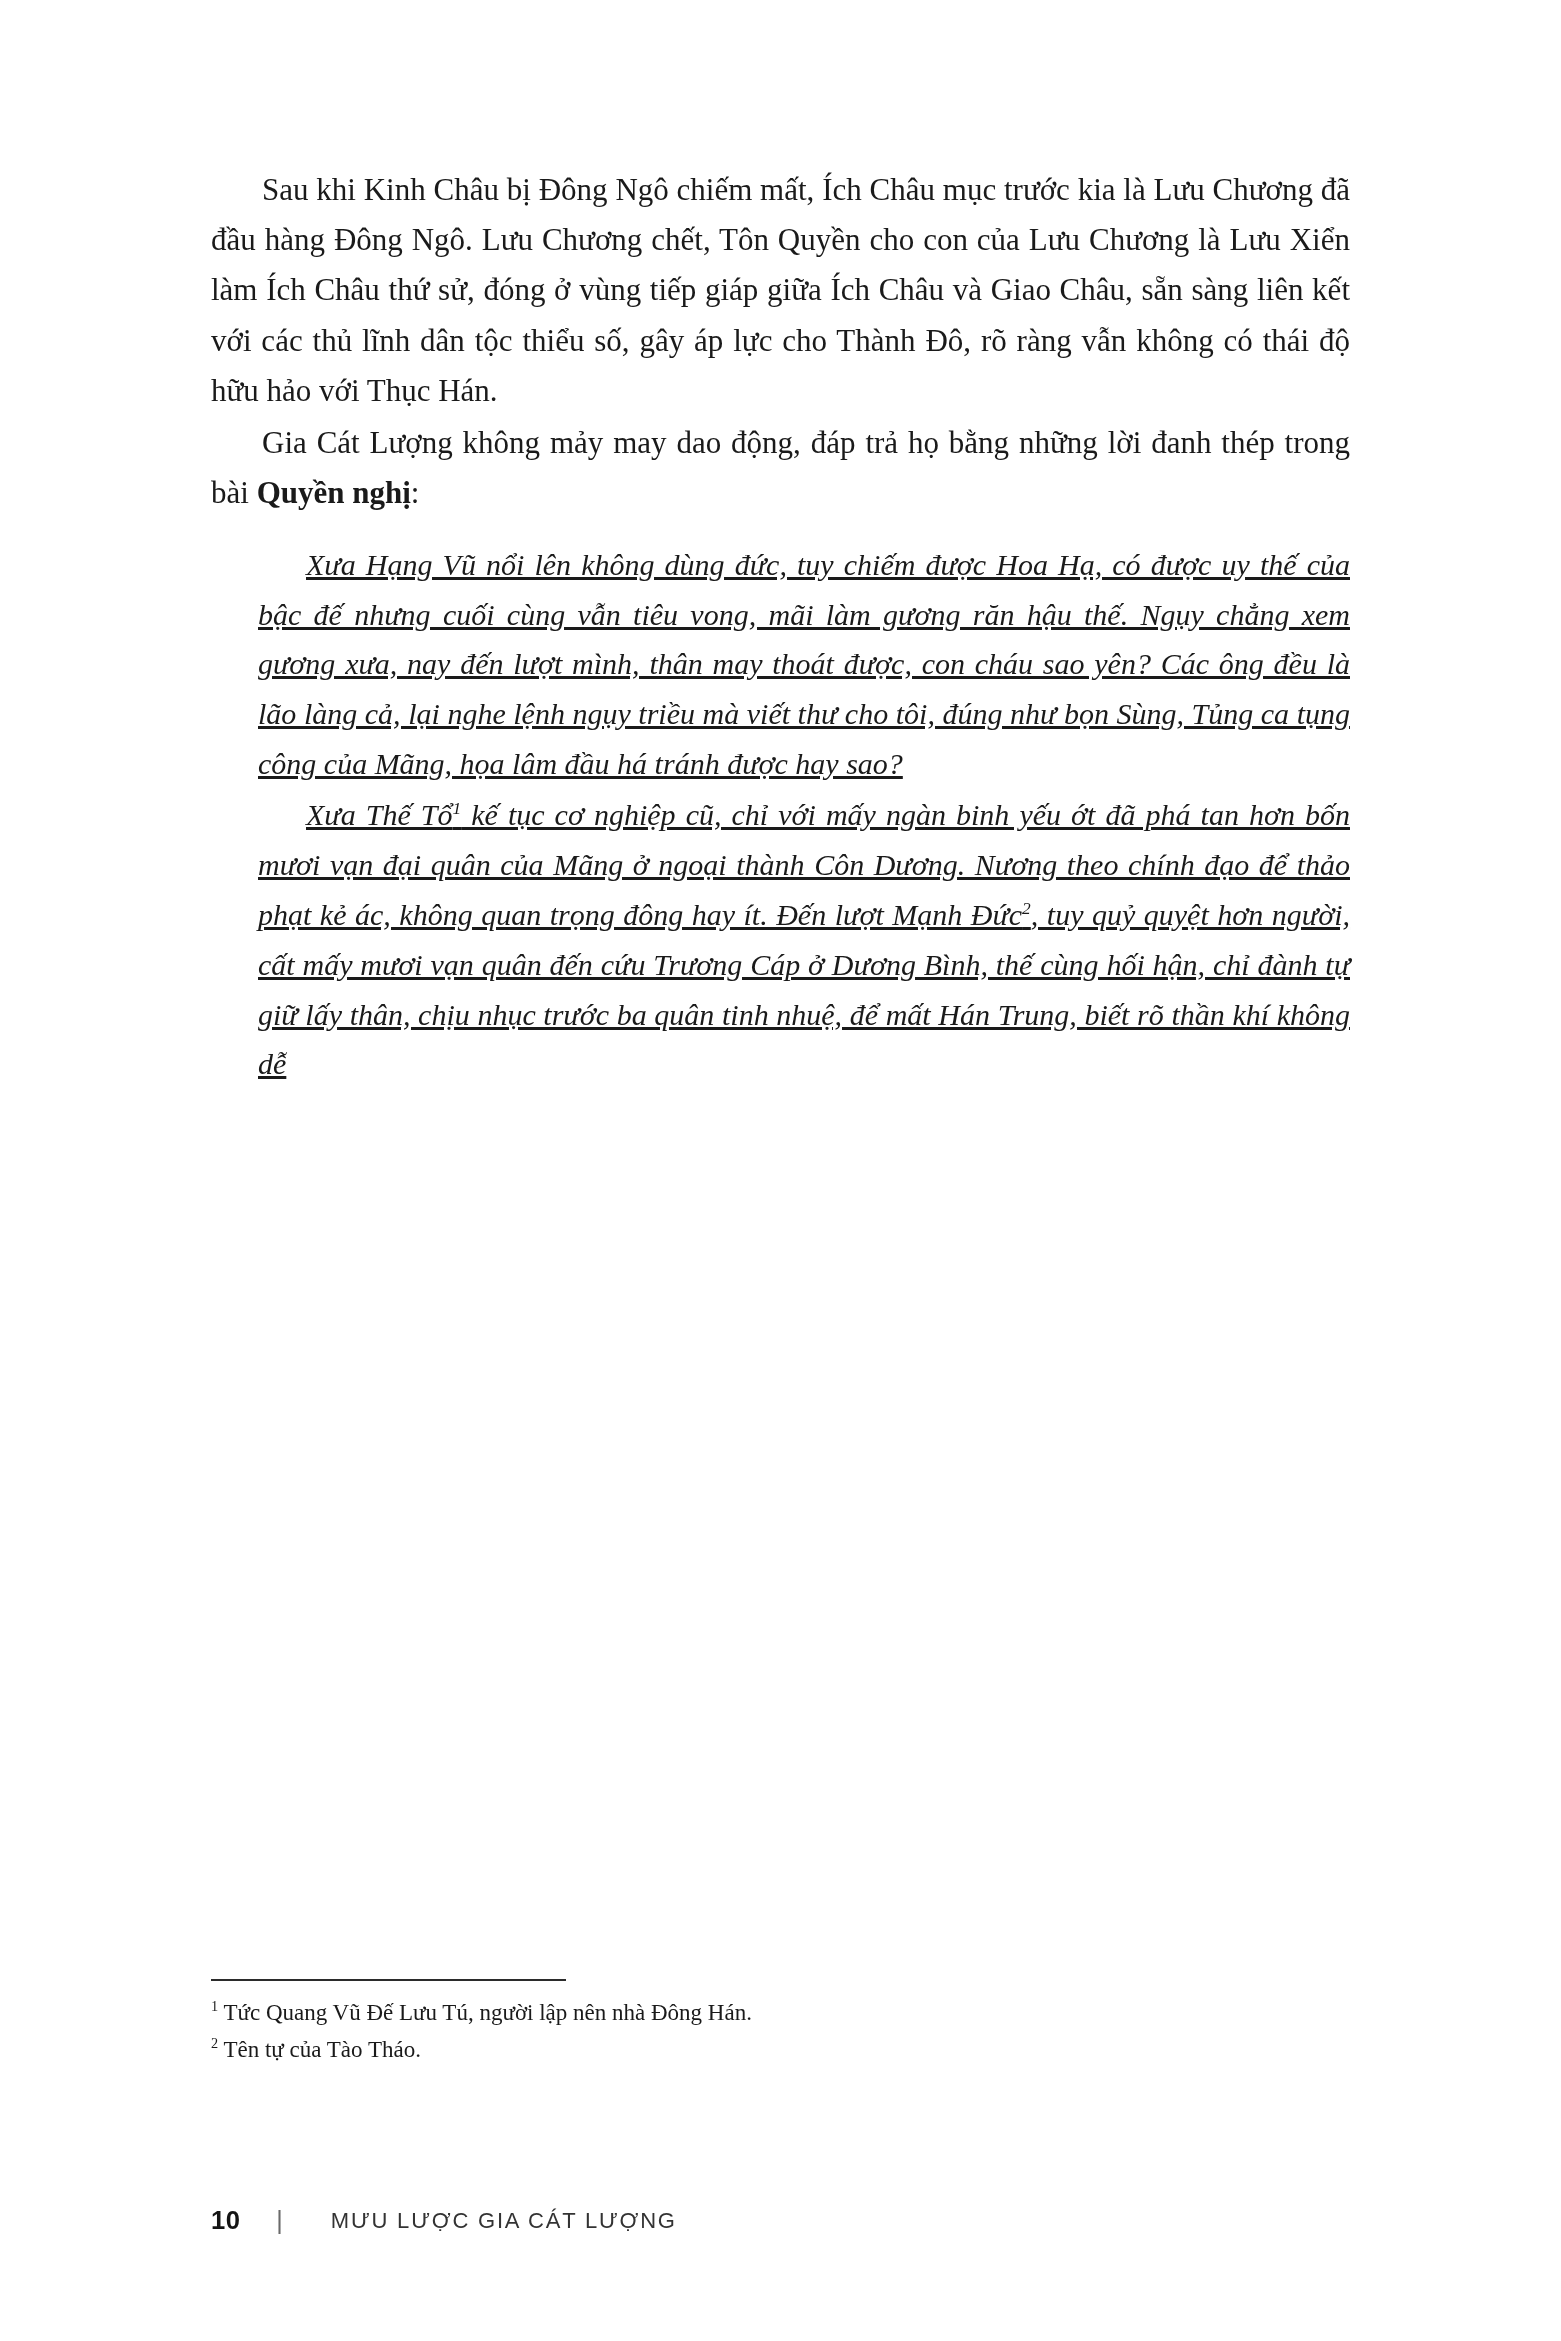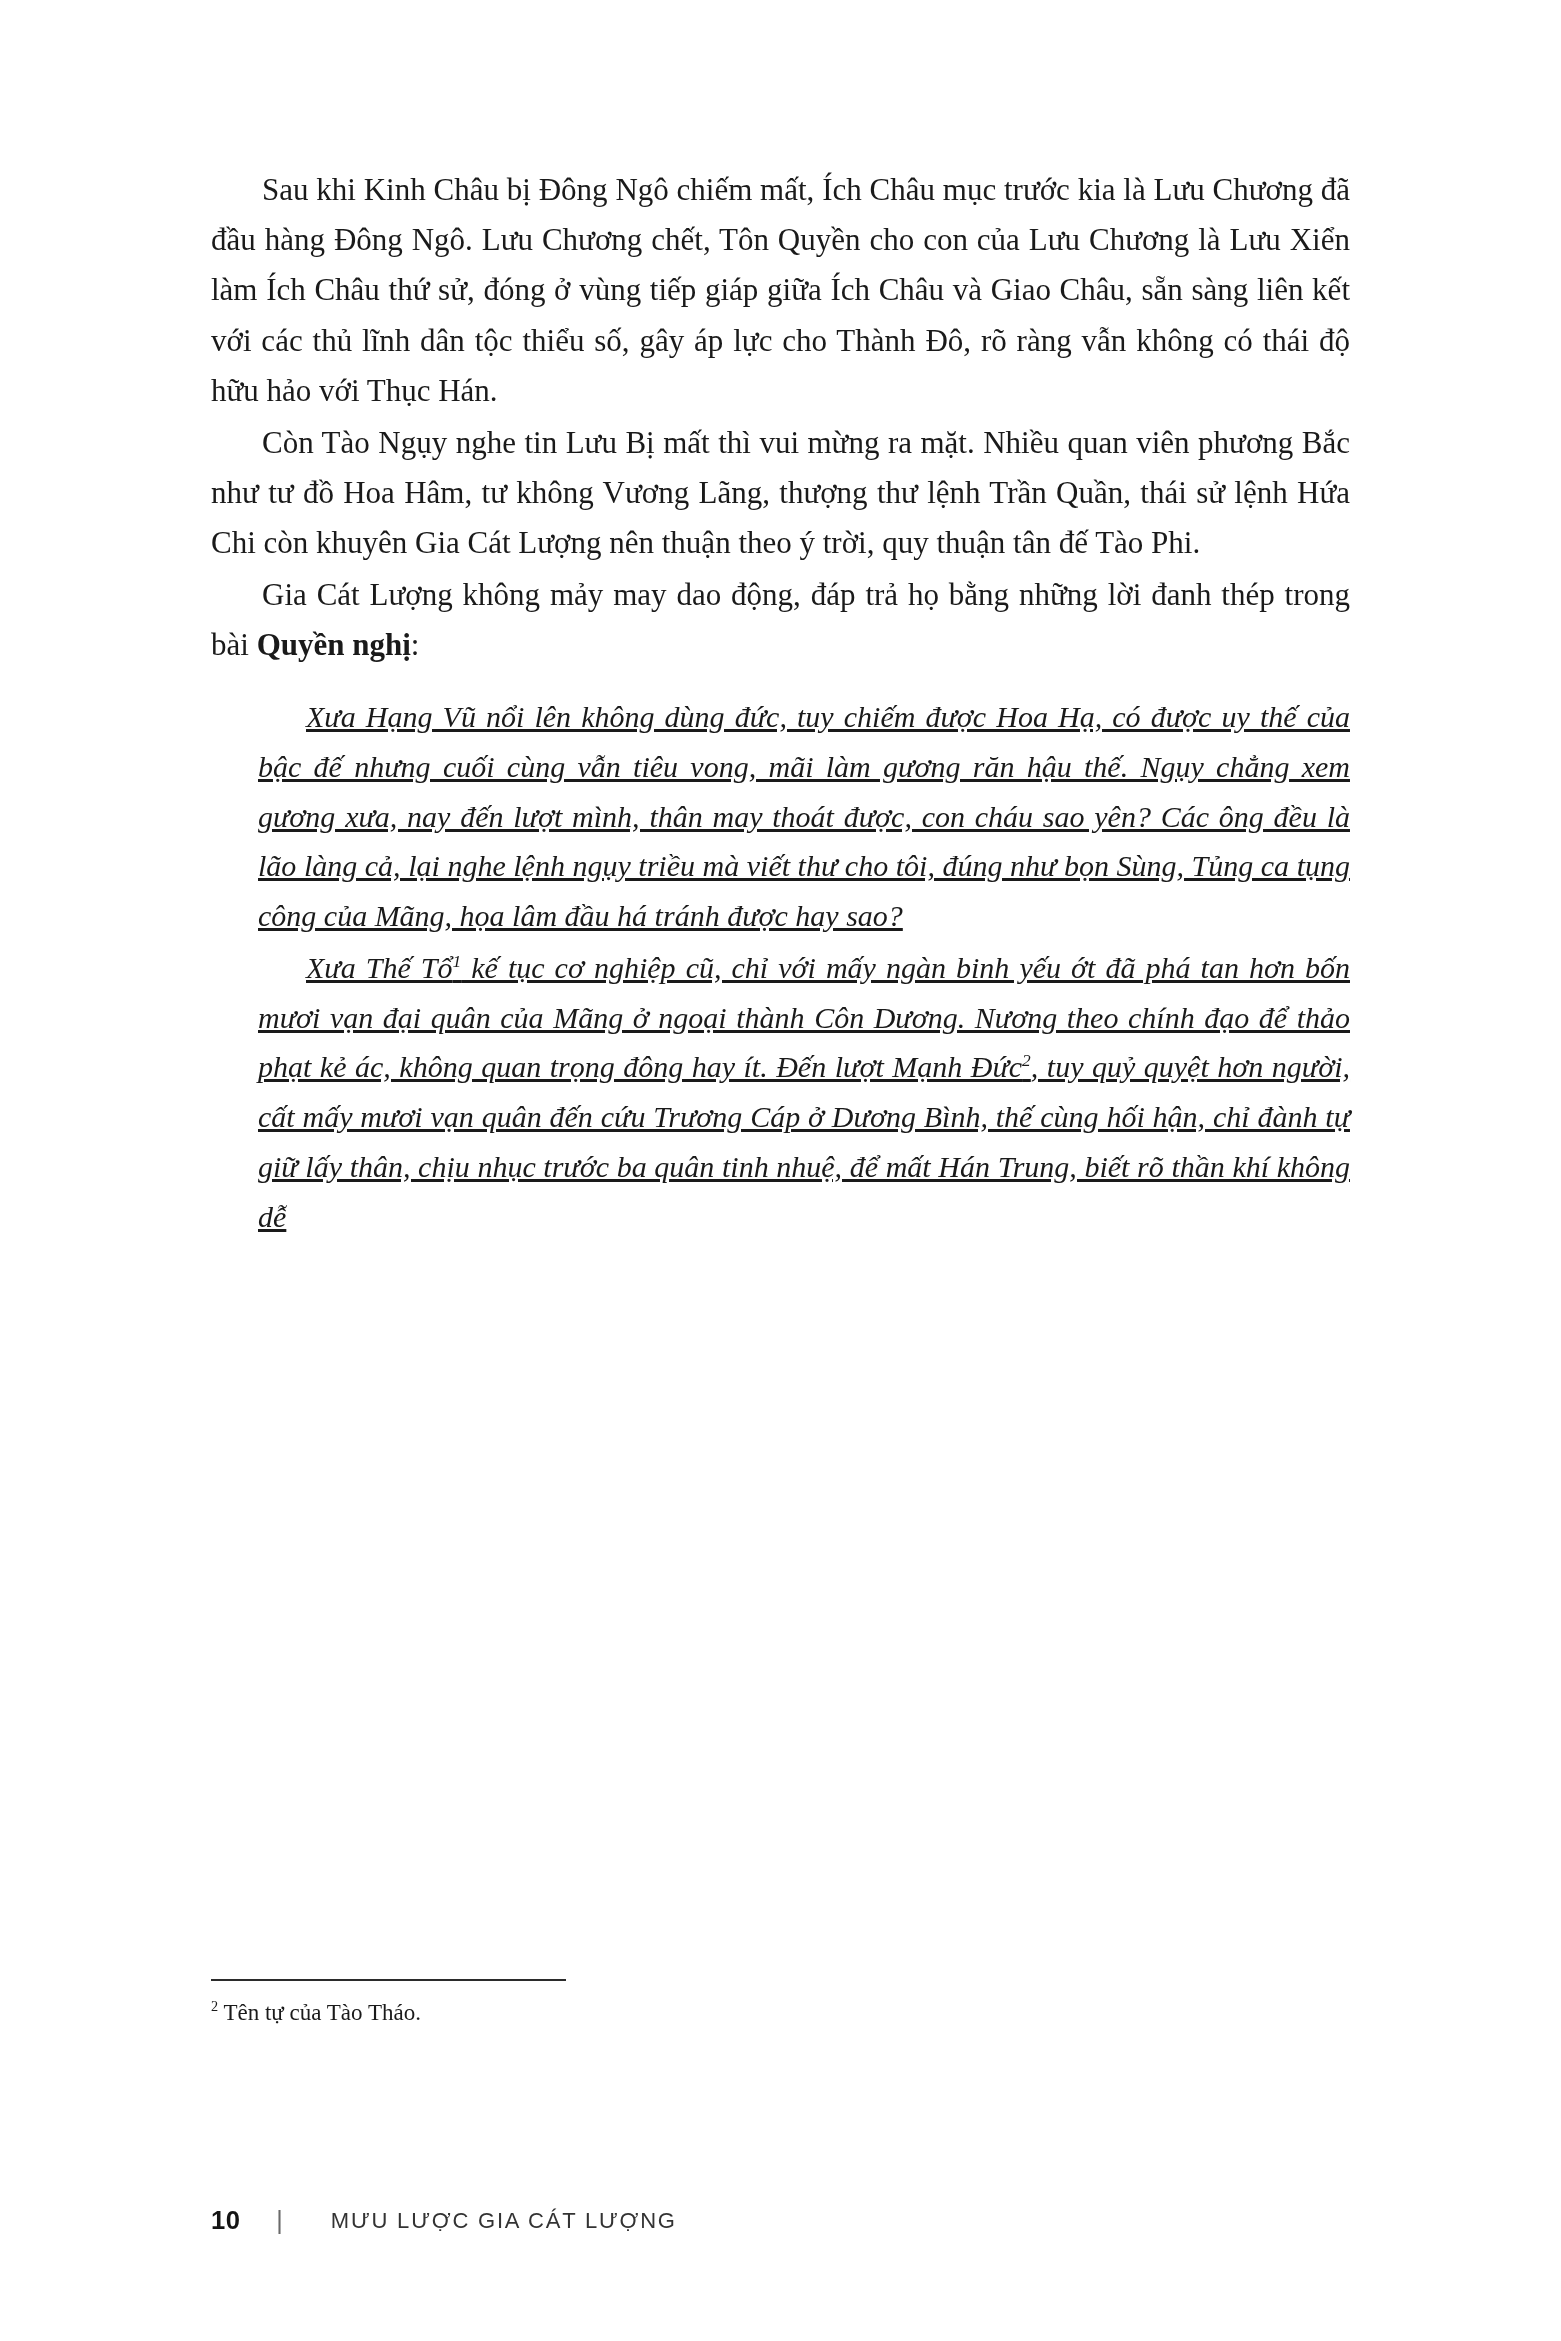--- a/index.html
+++ b/index.html
@@ -115,37 +115,37 @@
     margin-left: 12px;
   }
 </style>
 </head>
 <body>
 
 <div class="page">
 
   <p class="body-text indent">Sau khi Kinh Châu bị Đông Ngô chiếm mất, Ích Châu mục trước kia là Lưu Chương đã đầu hàng Đông Ngô. Lưu Chương chết, Tôn Quyền cho con của Lưu Chương là Lưu Xiển làm Ích Châu thứ sử, đóng ở vùng tiếp giáp giữa Ích Châu và Giao Châu, sẵn sàng liên kết với các thủ lĩnh dân tộc thiểu số, gây áp lực cho Thành Đô, rõ ràng vẫn không có thái độ hữu hảo với Thục Hán.</p>
 
-  <p class="body-text indent">Còn Tào Ngụy nghe tin Lưu Bị mất thì vui mừng ra mặt. Nhiều quan viên phương Bắc như tư đồ Hoa Hâm, tư không Vương Lãng, thượng thư lệnh Trần Quần, thái sử lệnh Hứa Chi còn khuyên Gia Cát Lượng nên thuận theo ý trời, quy thuận tân đế Tào Phi.</p>
 
   <p class="body-text indent"><span>Gia Cát Lượng không mảy may dao động, đáp trả họ bằng những lời đanh thép trong bài </span><b>Quyền nghị</b><span>:</span></p>
 
   <div class="quote-block">
 
     <p class="quote-p">Xưa Hạng Vũ nổi lên không dùng đức, tuy chiếm được Hoa Hạ, có được uy thế của bậc đế nhưng cuối cùng vẫn tiêu vong, mãi làm gương răn hậu thế. Ngụy chẳng xem gương xưa, nay đến lượt mình, thân may thoát được, con cháu sao yên? Các ông đều là lão làng cả, lại nghe lệnh ngụy triều mà viết thư cho tôi, đúng như bọn Sùng, Tủng ca tụng công của Mãng, họa lâm đầu há tránh được hay sao?</p>
 
     <p class="quote-p"><span>Xưa Thế Tổ</span><sup>1</sup><span> kế tục cơ nghiệp cũ, chỉ với mấy ngàn binh yếu ớt đã phá tan hơn bốn mươi vạn đại quân của Mãng ở ngoại thành Côn Dương. Nương theo chính đạo để thảo phạt kẻ ác, không quan trọng đông hay ít. Đến lượt Mạnh Đức</span><sup>2</sup><span>, tuy quỷ quyệt hơn người, cất mấy mươi vạn quân đến cứu Trương Cáp ở Dương Bình, thế cùng hối hận, chỉ đành tự giữ lấy thân, chịu nhục trước ba quân tinh nhuệ, để mất Hán Trung, biết rõ thần khí không dễ</span></p>
 
   </div>
 
 </div>
 
 <div class="footnotes">
   <div class="fn-rule"></div>
 
+  <p class="fn-line"><sup>1</sup><span> Tức Quang Vũ Đế Lưu Tú, người lập nên nhà Đông Hán.</span></p>
 
   <p class="fn-line"><sup>2</sup><span> Tên tự của Tào Tháo.</span></p>
 </div>
 
 <div class="footer">
   <span class="folio">10</span>
   <span class="footer-sep">|</span>
   <span class="footer-title">MƯU LƯỢC GIA CÁT LƯỢNG</span>
 </div>
 

